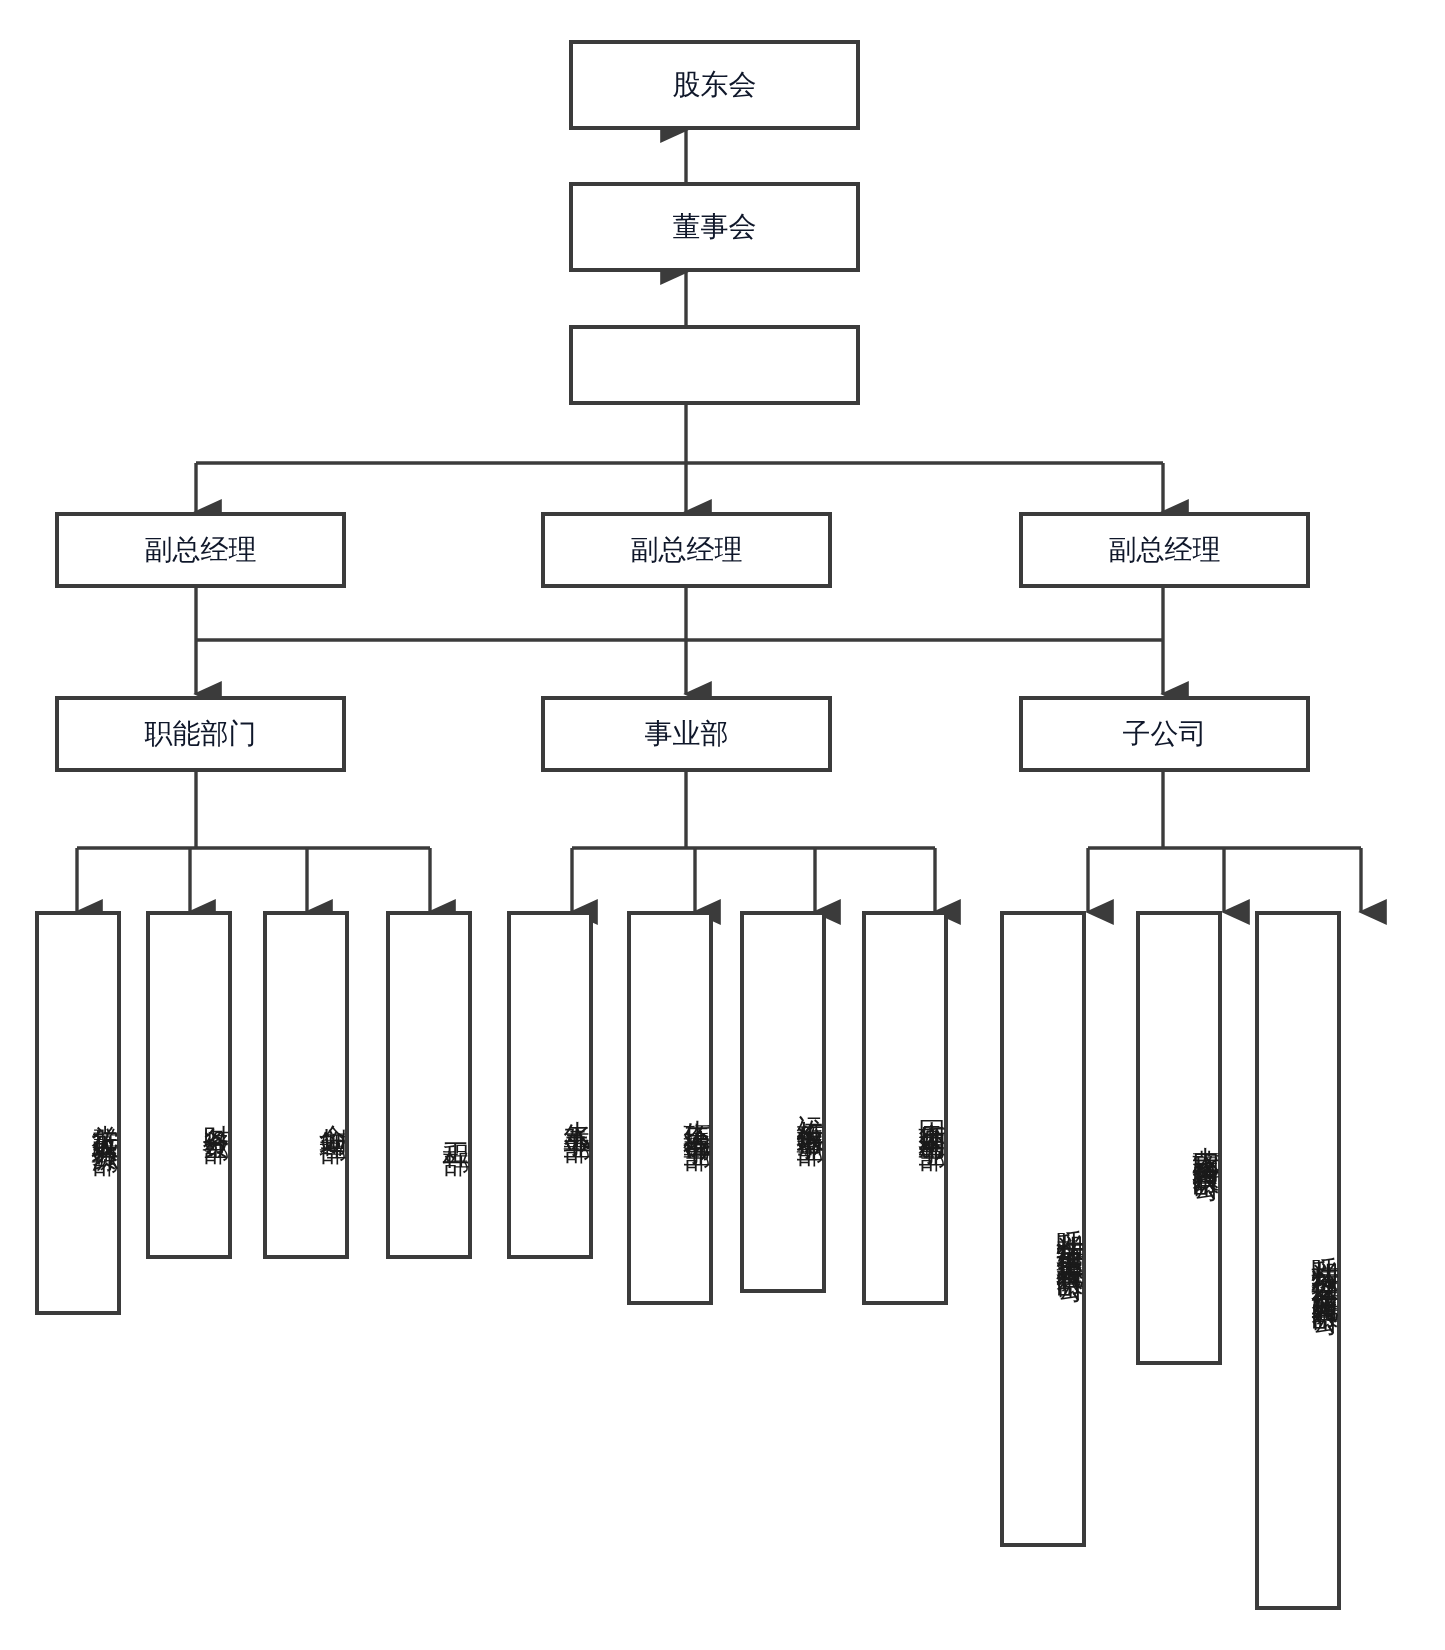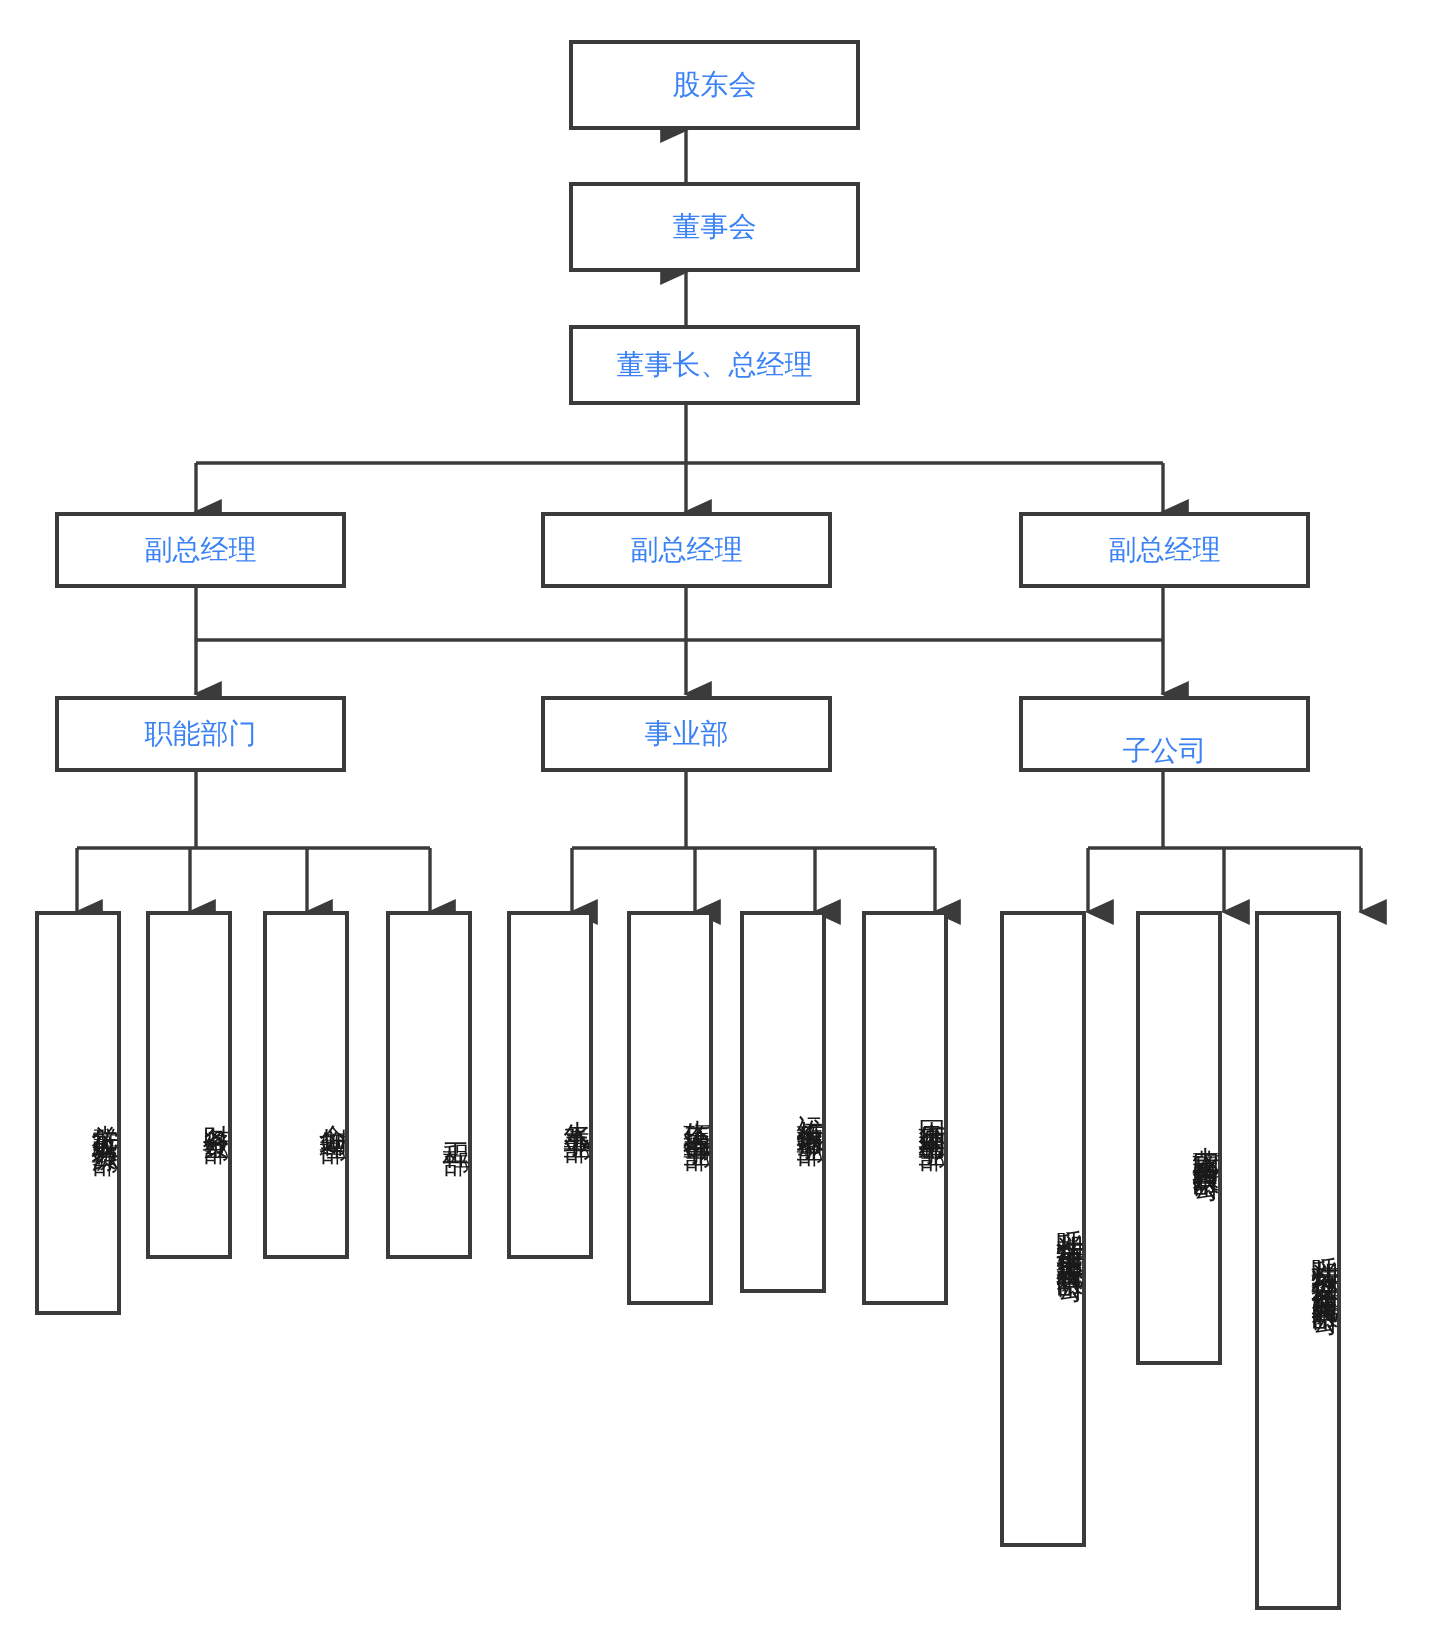--- a/index.html
+++ b/index.html
@@ -44,21 +44,21 @@
     display: flex;
     align-items: flex-start;
     justify-content: center;
     white-space: nowrap;
     pointer-events: none;
   }
   .horiz-label {
     position: absolute;
     font-family: Liberation Serif, serif;
     font-size: 28px;
-    color: #3b82f6;
+    color: #0f172a;
     display: flex;
     align-items: center;
     justify-content: center;
     white-space: nowrap;
     pointer-events: none;
   }
 </style>
 </head>
 <body>
 
@@ -128,29 +128,28 @@
     <rect class="node-box" x="742" y="913" width="82" height="378"></rect>
     <rect class="node-box" x="864" y="913" width="82" height="390"></rect>
 
     <rect class="node-box" x="1002" y="913" width="82" height="632"></rect>
     <rect class="node-box" x="1138" y="913" width="82" height="450"></rect>
     <rect class="node-box" x="1257" y="913" width="82" height="695"></rect>
   </svg>
 
   <div class="horiz-label" style="left:571px; top:42px; width:287px; height:86px;">股东会</div>
   <div class="horiz-label" style="left:571px; top:184px; width:287px; height:86px;text-align:right;">董事会</div>
-  <div class="horiz-label" style="left:571px; top:327px; width:287px; height:76px;">董事长、总经理</div>
 
   <div class="horiz-label" style="left:57px; top:514px; width:287px; height:72px;">副总经理</div>
   <div class="horiz-label" style="left:543px; top:514px; width:287px; height:72px;">副总经理</div>
   <div class="horiz-label" style="left:1021px; top:514px; width:287px; height:72px;">副总经理</div>
 
   <div class="horiz-label" style="left:543px; top:698px; width:287px; height:72px;">事业部</div>
   <div class="horiz-label" style="left:57px; top:698px; width:287px; height:72px;">职能部门</div>
-  <div class="horiz-label" style="left:1021px; top:715px; width:287px; height:72px;">子公司</div>
+  <div class="horiz-label" style="left:1021px; top:698px; width:287px; height:72px;">子公司</div>
 
   <div class="vert-label" style="left:37px; top:926px; width:82px; height:380px;">党群行政人力资源部</div>
   <div class="vert-label" style="left:148px; top:975px; width:82px; height:270px;">财务资金部</div>
   <div class="vert-label" style="left:265px; top:975px; width:82px; height:270px;">企划管理部</div>
   <div class="vert-label" style="left:388px; top:1005px; width:82px; height:240px;">工程部</div>
 
   <div class="vert-label" style="left:509px; top:968px; width:82px; height:280px;">水气土事业部</div>
   <div class="vert-label" style="left:629px; top:926px; width:82px; height:370px;">生态环境咨询事业部</div>
   <div class="vert-label" style="left:742px; top:926px; width:82px; height:360px;">运维与大数据事业部</div>
   <div class="vert-label" style="left:864px; top:926px; width:82px; height:370px;">固废循环利用事业部</div>

